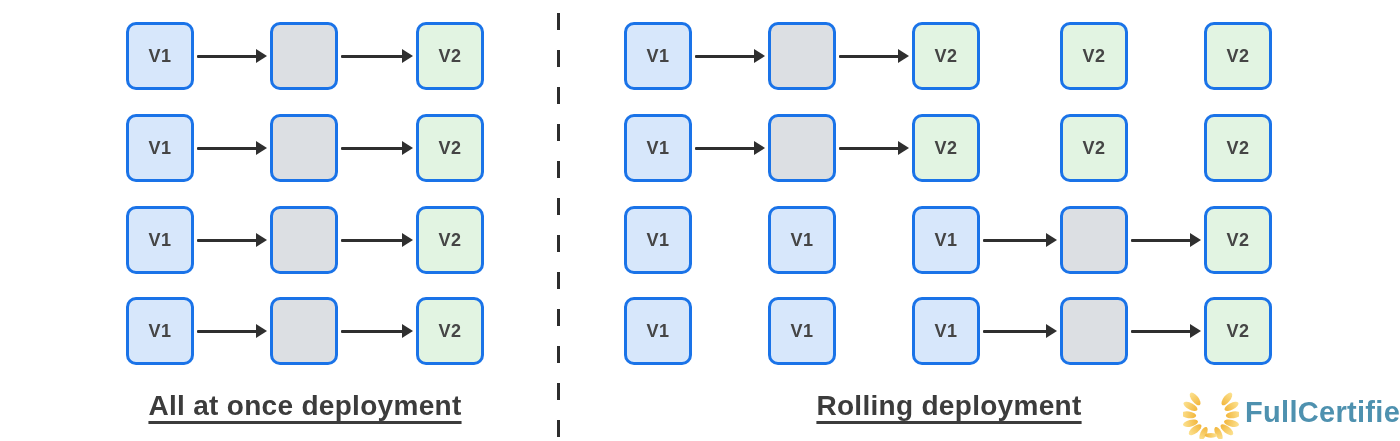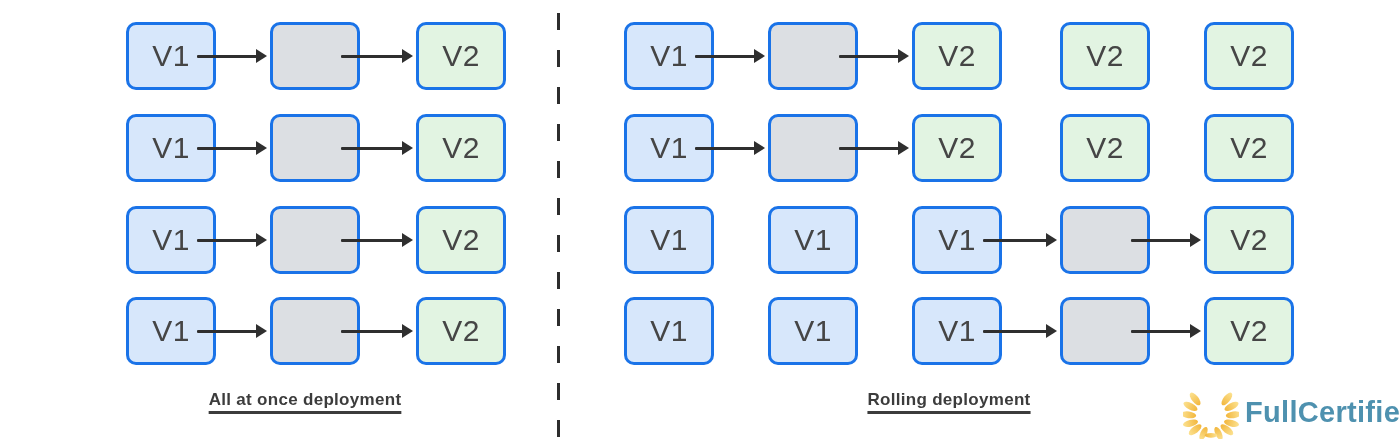--- a/index.html
+++ b/index.html
@@ -1,40 +1,40 @@
 <!DOCTYPE html>
 <html style="--c-bg: #ffffff; --c-border: #1a73e8; --c-v1: #d7e7fb; --c-v2: #e2f4e2; --c-idle: #dcdfe3; --c-arrow: #2f2f2f; --c-dash: #2d2d2d; --c-title: #3c3c3c; --c-node-text: #454545; --c-logo: #4e91af;"><head>
 <meta charset="utf-8">
 <style>
   html,body{margin:0;padding:0;}
   body{font-family:"Liberation Sans",sans-serif;}
   .screen{position:relative;width:1400px;height:441px;background:var(--c-bg,#ffffff);overflow:hidden;}
   .layer{position:absolute;inset:0;}
   .node{
-    position:absolute;width:90px;height:68px;box-sizing:border-box;
+    position:absolute;width:68px;height:68px;box-sizing:border-box;
     border:3px solid var(--c-border,#1a73e8);border-radius:10px;
     display:flex;align-items:center;justify-content:center;
-    font-weight:normal;font-size:30px;color:var(--c-node-text,#454545);
+    font-weight:bold;font-size:18px;color:var(--c-node-text,#454545);
     letter-spacing:0.5px;
   }
   .node.v1{background:var(--c-v1,#d7e7fb);}
   .node.v2{background:var(--c-v2,#e2f4e2);}
   .node.idle{background:var(--c-idle,#dcdfe3);}
   .arrow{position:absolute;height:3px;background:var(--c-arrow,#2f2f2f);border-radius:1px;}
   .arrow::after{
     content:"";position:absolute;right:-10px;top:50%;transform:translateY(-50%);
     width:0;height:0;border-left:11px solid var(--c-arrow,#2f2f2f);
     border-top:7px solid transparent;border-bottom:7px solid transparent;
   }
   .divider{
     position:absolute;left:557px;top:13px;width:3px;height:424px;
     background:repeating-linear-gradient(180deg,var(--c-dash,#2d2d2d) 0px,var(--c-dash,#2d2d2d) 17px,transparent 17px,transparent 37px);
   }
   .side-title{
-    position:absolute;top:390px;font-weight:bold;font-size:17px;
+    position:absolute;top:390px;font-weight:bold;font-size:28px;
     color:var(--c-title,#3c3c3c);text-align:center;
     text-decoration:underline;text-underline-offset:6px;text-decoration-thickness:2.5px;
     letter-spacing:0.3px;
   }
   .side-title.left{left:55px;width:500px;}
   .side-title.right{left:674px;width:550px;}
   .logo{position:absolute;left:1183px;top:385px;display:flex;align-items:center;gap:6px;}
   .logo-text{font-size:29px;font-weight:bold;color:var(--c-logo,#4e91af);letter-spacing:0.3px;}
 </style>
 </head>

